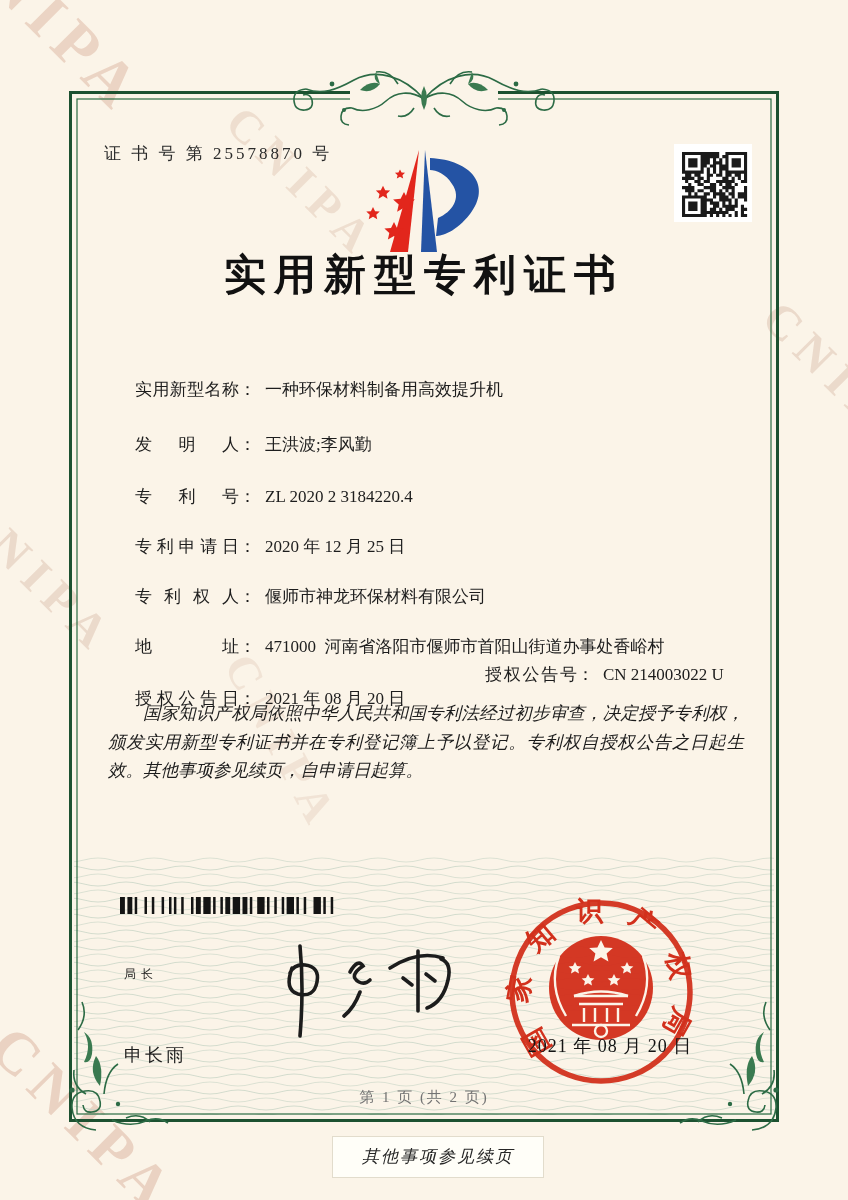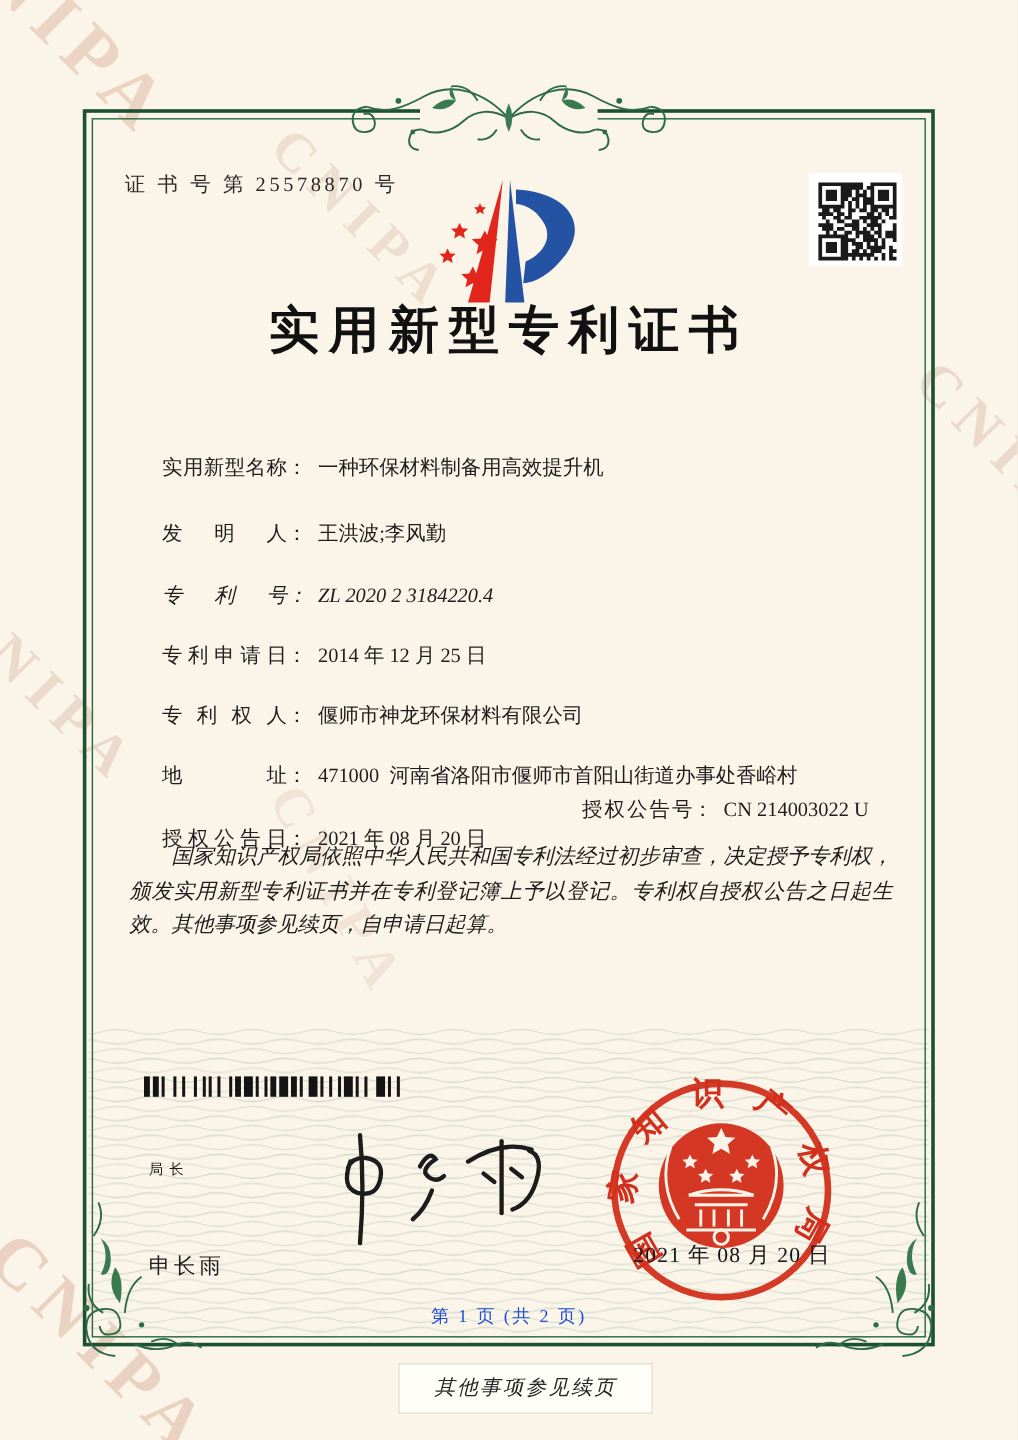--- a/index.html
+++ b/index.html
@@ -29,40 +29,40 @@
   .cert-no{left:104px; top:142px; font-size:17px; letter-spacing:3px; color:#2a2a2a;}
   .title{
     left:0; right:0; top:247px; text-align:center;
     font-size:42px; font-weight:bold; letter-spacing:8px; color:#111;
   }
   
   .frow{position:absolute; left:118px; font-size:17px; line-height:24px; white-space:pre; color:#1d1d1d;}
   .flabel{display:inline-block; width:104px; text-align:justify; text-align-last:justify; vertical-align:top;}
   .fcolon{display:inline-block; vertical-align:top;}
   .fvalue{display:inline-block; margin-left:9px; vertical-align:top; white-space:pre-wrap; max-width:520px;}
-  .r1{top:354px;} .r2{top:409px;} .r3{top:461px;font-style:italic;} .r4{top:511px;}
+  .r1{top:354px;} .r2{top:409px;} .r3{top:461px;} .r4{top:511px;}
   .r5{top:561px;} .r6{top:611px;} .r7{top:663px;}
   .grant-no{position:absolute; left:367px; top:0; white-space:pre;}
   .glabel{display:inline-block; width:92px; text-align:justify; text-align-last:justify; vertical-align:top;}
   
   .body-text{
     left:108px; top:699px; width:636px; font-size:17.5px; line-height:28.5px;
     font-style:italic; text-align:justify; color:#1c1c1c;
   }
   .body-text p{margin:0; text-indent:2em;}
   
   .sig-title{left:124px; top:966px; font-size:12px; letter-spacing:5px; font-family:"Liberation Sans","DejaVu Sans",sans-serif; color:#1d1d1d;text-align:right;}
   .sig-name{left:124px; top:1003px; font-size:18px; letter-spacing:3px; font-family:"Liberation Sans","DejaVu Sans",sans-serif; color:#1d1d1d;margin-top:40px;}
   
   .seal-date{
     left:520px; top:1034px; width:180px; text-align:center;
     font-size:18px; letter-spacing:1px; color:#141414; white-space:pre;
   }
   
-  .page-info{left:0; right:0; top:1088px; text-align:center; font-size:15px; letter-spacing:2px; color:#1d4ed8;}
+  .page-info{left:0; right:0; top:1088px; text-align:center; font-size:15px; letter-spacing:2px; color:#737373;}
   .note-box{
     left:332px; top:1136px; width:210px; height:40px;
     background:rgba(255,254,249,0.92); border:1px solid #e2dccc;
     text-align:center; line-height:40px; font-size:17px; font-style:italic;
     letter-spacing:2px; color:#262626;
   }
 </style>
 </head>
 <body>
 
@@ -227,21 +227,21 @@
   </div>
 
   <div class="txt title">实用新型专利证书</div>
   <div class="txt frow r2">
     <span class="flabel">发明人</span><span class="fcolon">：</span><span class="fvalue">王洪波;李风勤</span>
   </div>
   <div class="txt frow r3">
     <span class="flabel">专利号</span><span class="fcolon">：</span><span class="fvalue">ZL 2020 2 3184220.4</span>
   </div>
   <div class="txt frow r4">
-    <span class="flabel">专利申请日</span><span class="fcolon">：</span><span class="fvalue">2014 年 12 月 25 日</span>
+    <span class="flabel">专利申请日</span><span class="fcolon">：</span><span class="fvalue">2020 年 12 月 25 日</span>
   </div>
   <div class="txt frow r5">
     <span class="flabel">专利权人</span><span class="fcolon">：</span><span class="fvalue">偃师市神龙环保材料有限公司</span>
   </div>
   <div class="txt frow r6">
     <span class="flabel">地址</span><span class="fcolon">：</span><span class="fvalue">471000  河南省洛阳市偃师市首阳山街道办事处香峪村</span>
   </div>
   <div class="txt frow r7">
     <span class="flabel">授权公告日</span><span class="fcolon">：</span><span class="fvalue">2021 年 08 月 20 日</span>
     <span class="grant-no"><span class="glabel">授权公告号</span><span class="fcolon">：</span><span class="fvalue">CN 214003022 U</span></span>

